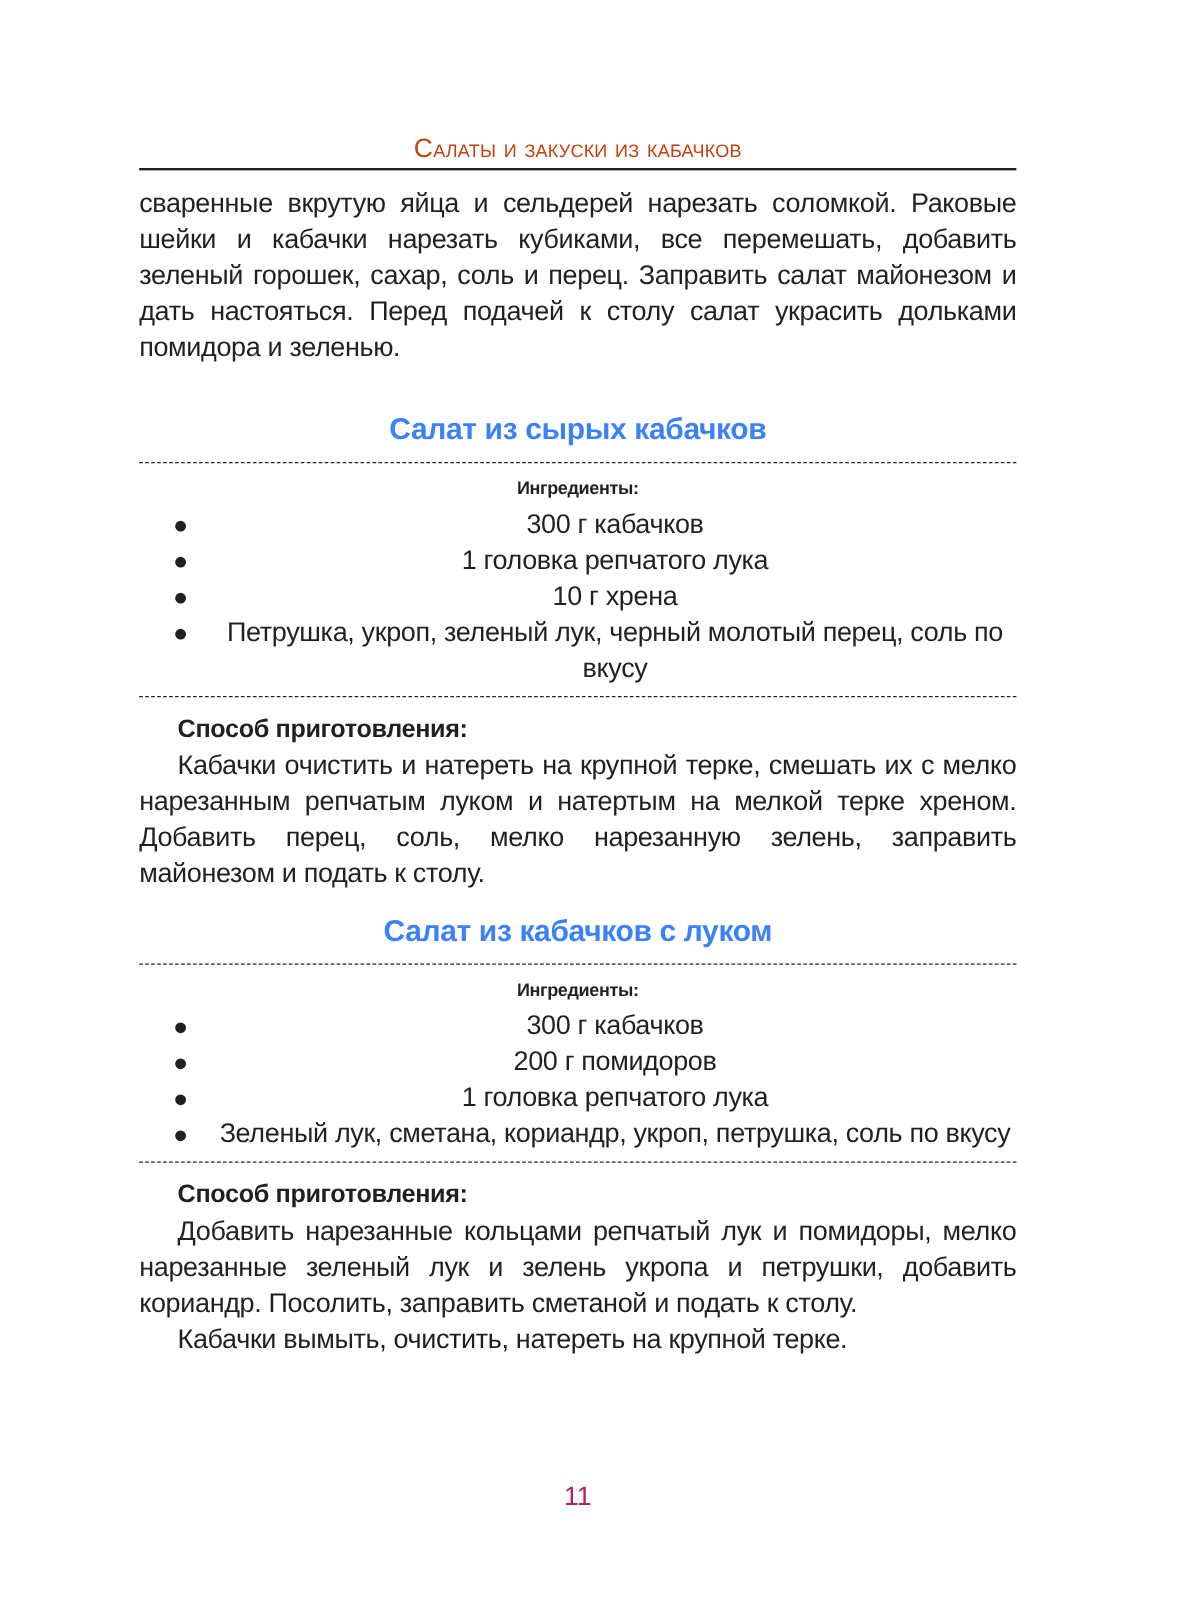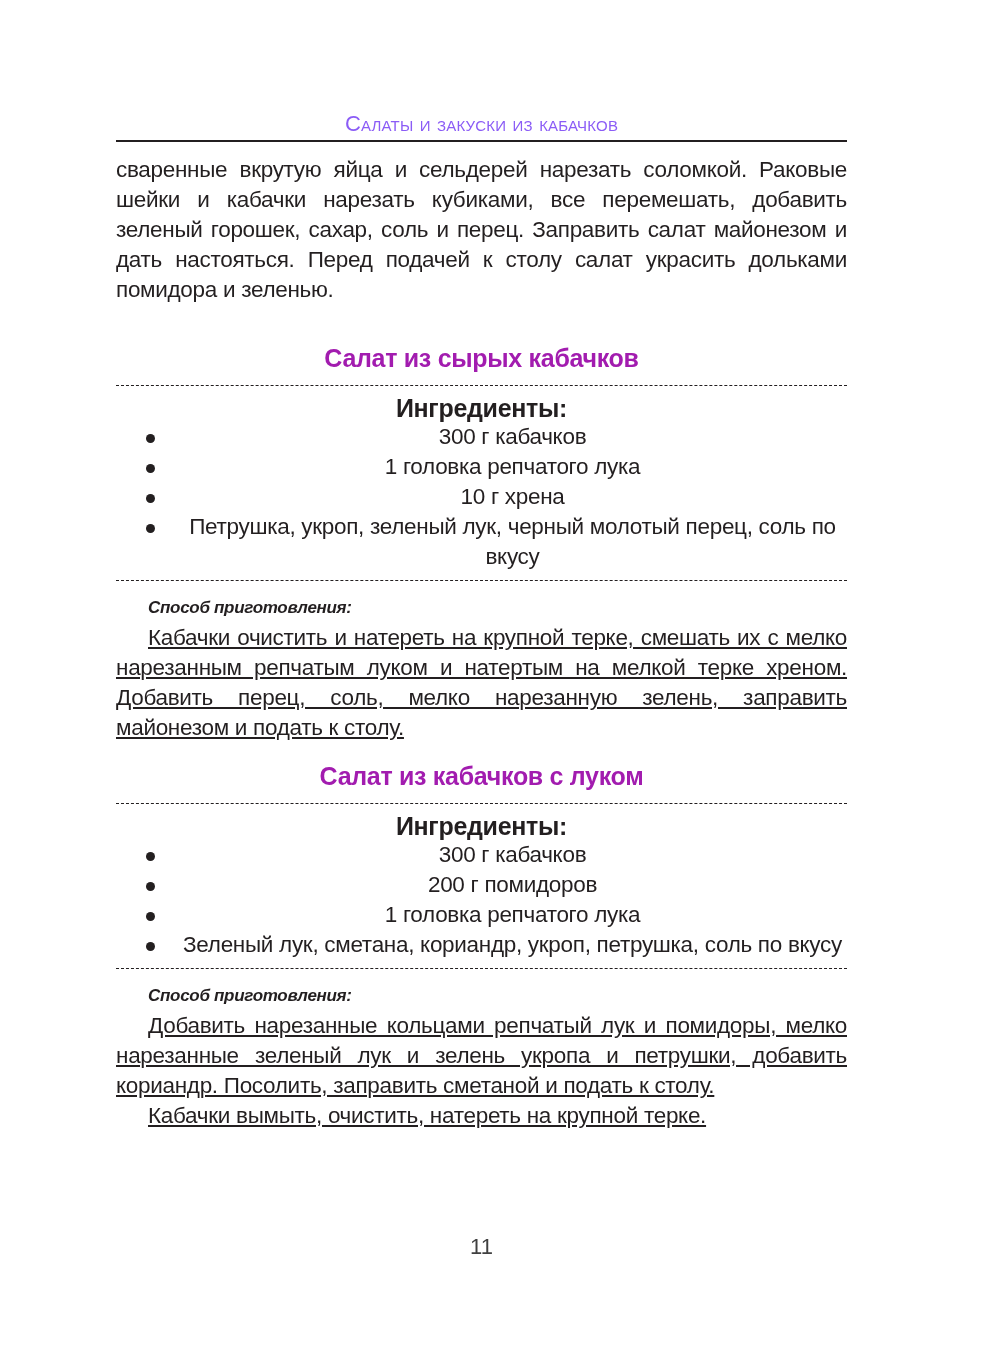--- a/index.html
+++ b/index.html
@@ -23,21 +23,21 @@
     }
     .running-head {
       position: absolute;
       top: 111px;
       left: 0;
       width: 731px;
       text-align: center;
       font-family: "Liberation Sans Narrow", "Liberation Sans", sans-serif;
       font-variant: small-caps;
       font-size: 22px;
-      color: #8b5cf6;
+      color: #c2410c;
       letter-spacing: 0.2px;
       line-height: 26px;
     }
     .running-rule {
       position: absolute;
       top: 140px;
       left: 0;
       width: 731px;
       height: 0;
       border-top: 2px solid #231f20;
@@ -49,38 +49,38 @@
       width: 731px;
       font-size: 22.5px;
       line-height: 30px;
       letter-spacing: -0.3px;
     }
     .para {
       margin: 0;
       text-align: justify;
       text-align-last: left;
     }
-    .para.indent { text-indent: 32px; text-decoration: underline; }
+    .para.indent { text-indent: 32px; }
     .recipe-title {
       margin: 0;
       text-align: center;
       font-weight: bold;
       font-size: 25px;
       line-height: 30px;
-      color: #a21caf;
+      color: #3b82f6;
     }
     .dash-rule {
       height: 0;
       border-top: 1.5px dashed #231f20;
       margin: 0;
     }
     .ing-title {
       text-align: center;
       font-weight: bold;
-      font-size: 25px;
+      font-size: 15px;
       line-height: 28px;
       margin: 0;
     }
     ul.ingredients {
       list-style: none;
       margin: 0;
       padding: 0;
       text-align: center;
     }
     ul.ingredients li {
@@ -94,33 +94,32 @@
       top: 12px;
       width: 9px;
       height: 9px;
       border-radius: 50%;
       background: #231f20;
     }
     .method-title {
       margin: 0;
       padding-left: 32px;
       font-weight: bold;
-      font-style: italic;
-      font-size: 17px;
+      font-size: 21px;
       line-height: 30px;
     }
     .page-number {
       position: absolute;
       top: 1232px;
       left: 0;
       width: 731px;
       text-align: center;
       font-size: 22px;
       line-height: 30px;
-      color: #404040;
+      color: #be185d;
     }
   </style>
 </head>
 <body>
 
 <div class="page">
 
   <div class="running-head">Салаты и закуски из кабачков</div>
   <div class="running-rule"></div>
 

